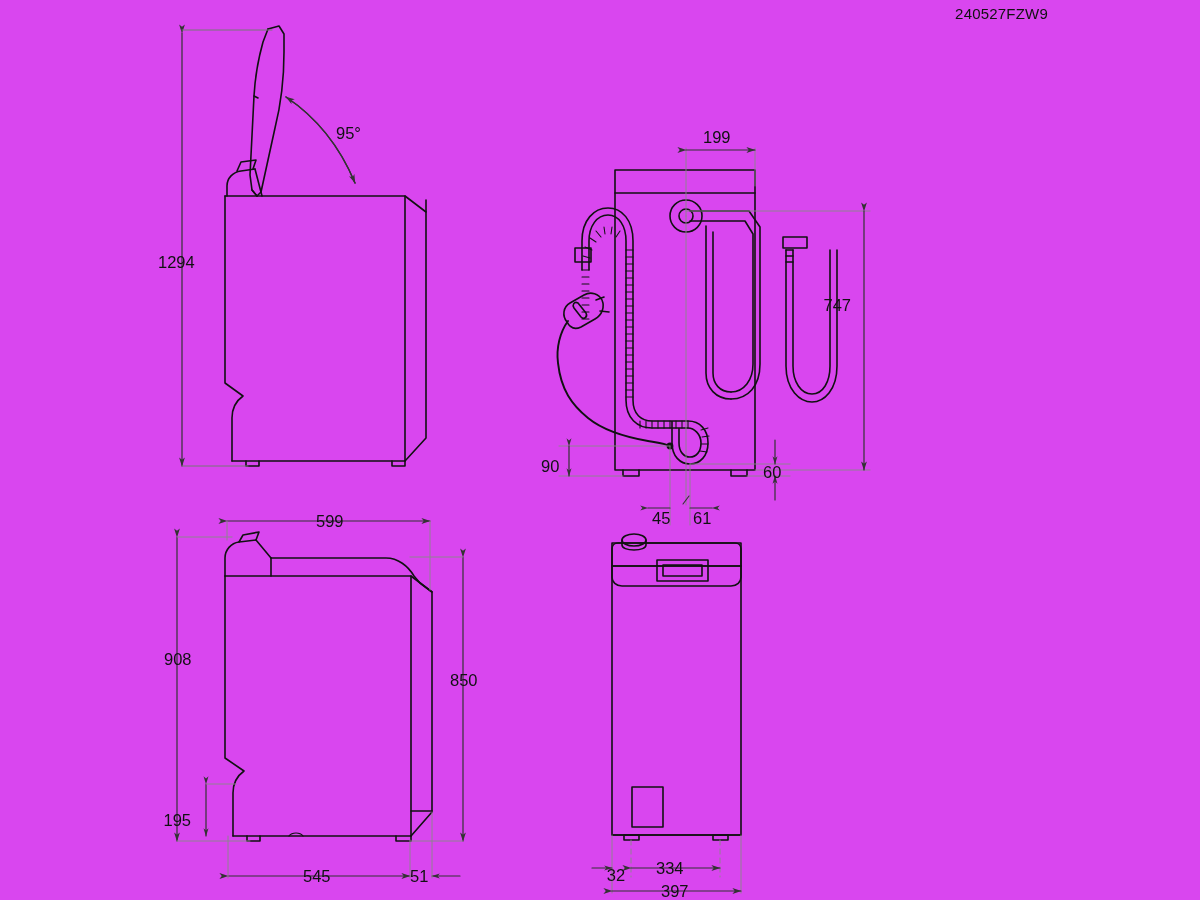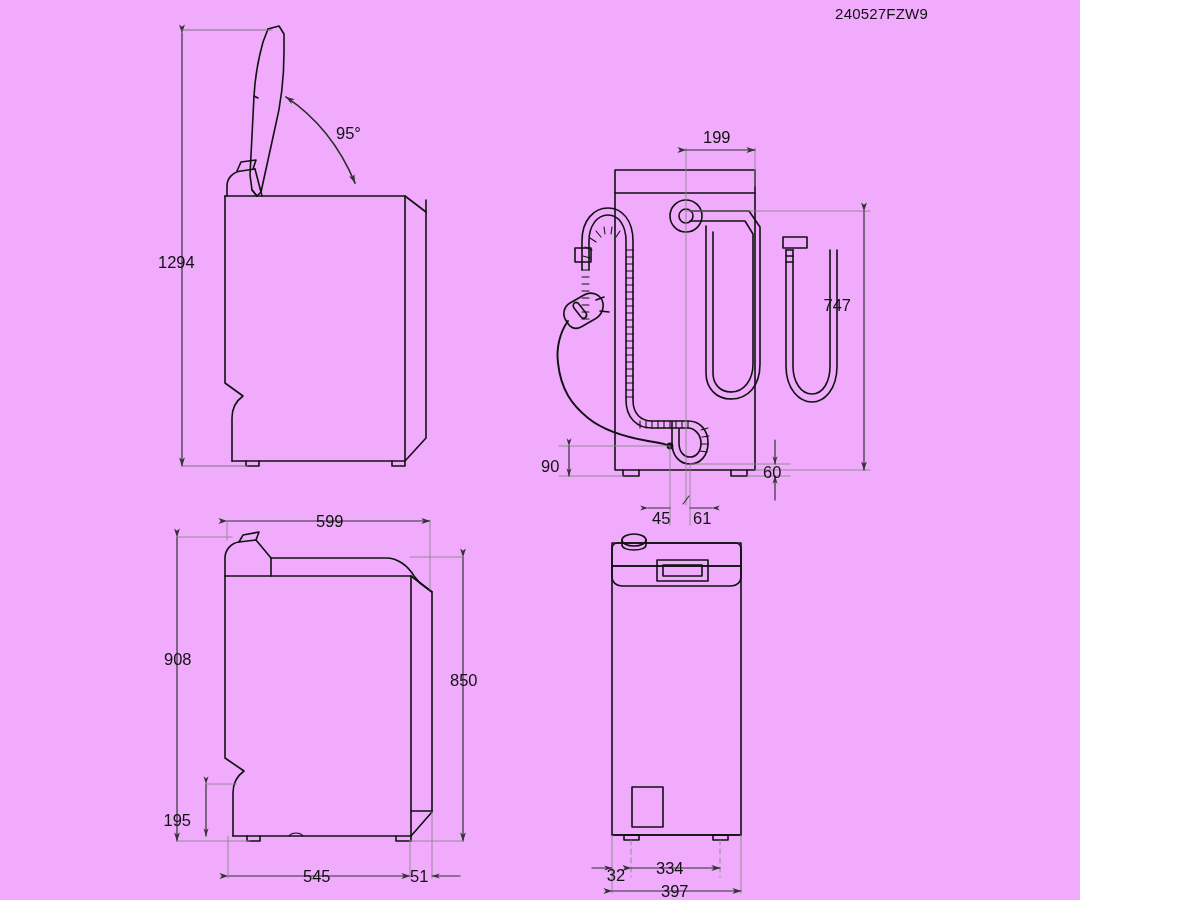--- a/index.html
+++ b/index.html
@@ -1,17 +1,17 @@
 <!DOCTYPE html>
 <html><head>
 <meta charset="utf-8">
 <style>
   html,body{margin:0;padding:0;background:#ffffff;}
   body{width:1200px;height:900px;font-family:"Liberation Sans",sans-serif;overflow:hidden;}
-  #sheet{position:relative;width:1080px;height:900px;background:#f0abfc;}
+  #sheet{position:relative;width:1200px;height:900px;background:#d946ef;}
   #sheet svg{position:absolute;top:0;left:0;}
   .code{
     position:absolute; top:5px; right:152px;
     font-family:"Liberation Sans",sans-serif;
     font-size:15px; color:#111; letter-spacing:.2px;
     white-space:nowrap;
   }
   text{font-family:"Liberation Sans",sans-serif;fill:#111;}
 </style>
 </head>

